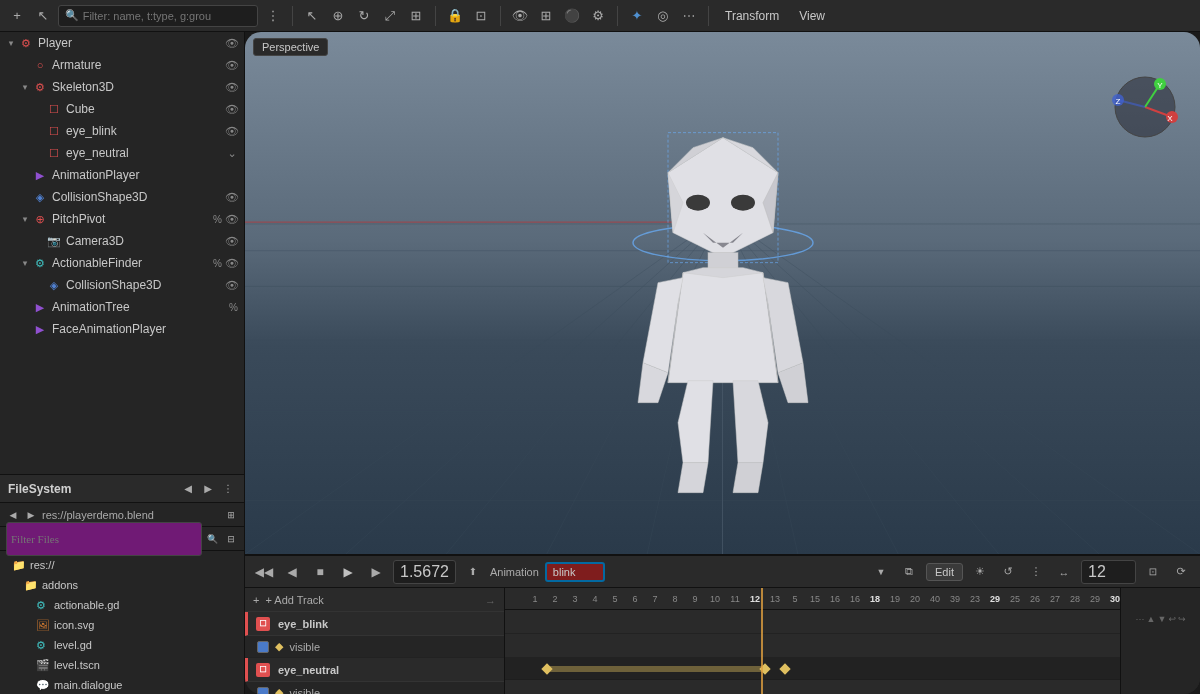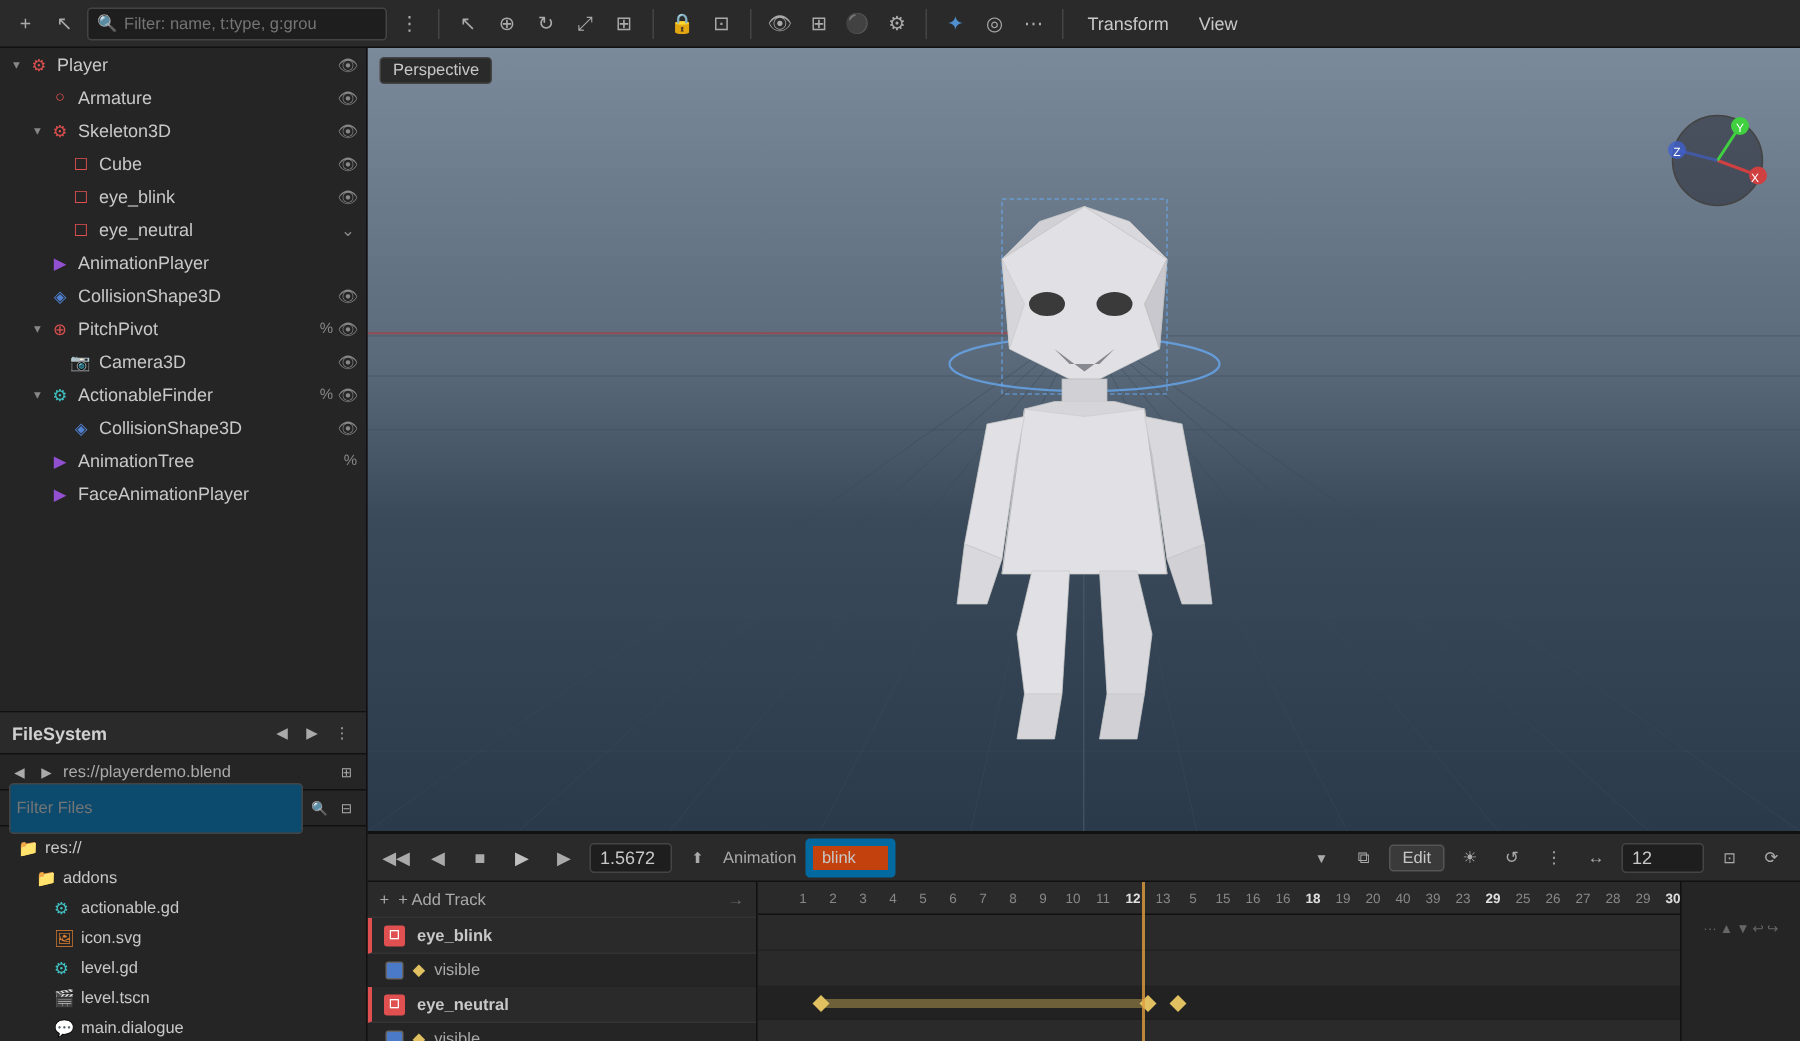--- a/index.html
+++ b/index.html
@@ -201,29 +201,30 @@
     }
     .fs-filter-bar {
       display: flex;
       align-items: center;
       padding: 3px 6px;
       border-bottom: 1px solid #111;
       gap: 4px;
       height: 24px;
     }
     .fs-filter-input {
-      background: #0c4a6e;
+      background: #701a75;
       border: 1px solid #444;
       border-radius: 3px;
       padding: 1px 4px;
       color: #aaa;
       font-size: 11px;
       flex: 1;
       height: 34px;
       outline: none;
+      font-family: Liberation Serif, serif;
     }
     .fs-tree {
       flex: 1;
       overflow-y: auto;
       padding: 4px 0;
     }
     .fs-item {
       display: flex;
       align-items: center;
       height: 20px;
@@ -241,20 +242,21 @@
       color: #c8c8c8;
     }
 
     
     .viewport-area {
       flex: 1;
       display: flex;
       flex-direction: column;
       position: relative;
       overflow: hidden;
+      border-radius: 16px;
     }
 
     
     .viewport-3d {
       flex: 1;
       position: relative;
       overflow: hidden;
       background: linear-gradient(180deg, #7a8a9a 0%, #5a6a7a 40%, #3a4a5a 60%, #2a3a4a 100%);
     }
 
@@ -326,31 +328,31 @@
       align-items: center;
       justify-content: center;
       border-radius: 3px;
       font-size: 12px;
     }
     .tl-time {
       background: #1e1e1e;
       border: 1px solid #444;
       border-radius: 3px;
       padding: 2px 6px;
-      font-size: 12px;
+      font-size: 16px;
       color: #c8c8c8;
       min-width: 55px;
     }
     .tl-label {
       font-size: 11px;
       color: #aaa;
     }
     .tl-anim-name {
-      background: #c2410c;
-      border: 5px solid #0369a1;
+      background: #7f1d1d;
+      border: 2px solid #0369a1;
       border-radius: 3px;
       padding: 2px 6px;
       font-size: 11px;
       color: #c8c8c8;
       min-width: 60px;
     }
     .tl-right {
       margin-left: auto;
       display: flex;
       align-items: center;

